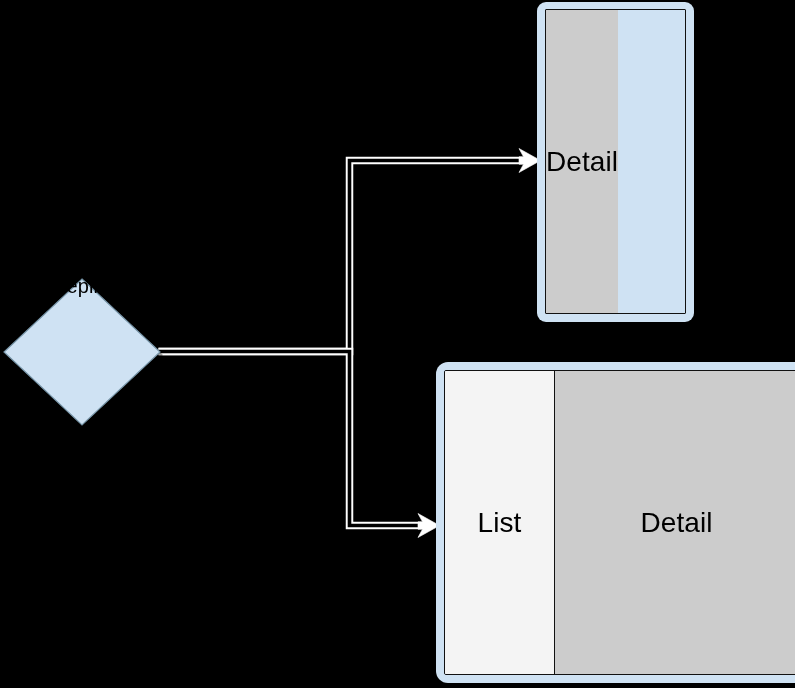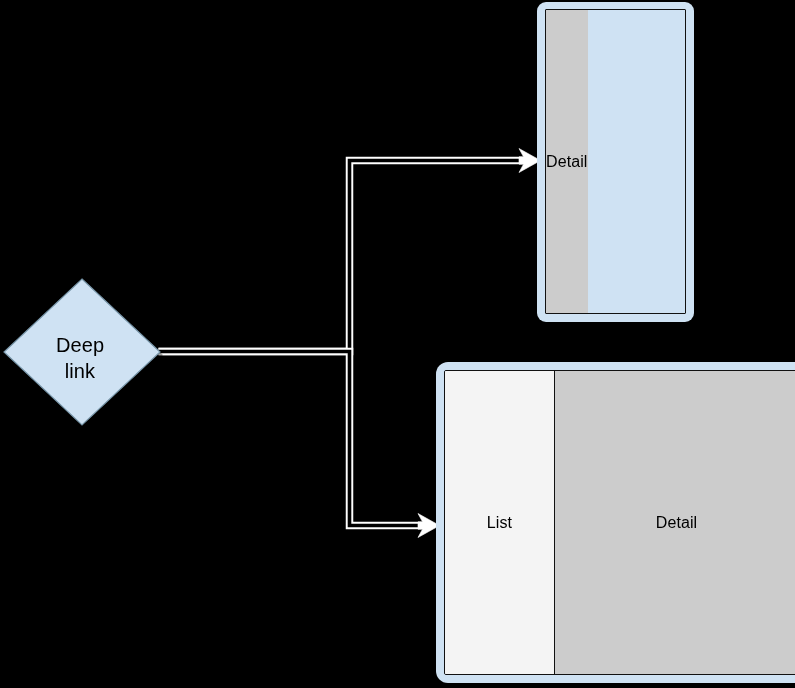--- a/index.html
+++ b/index.html
@@ -33,26 +33,26 @@
   .diamond-wrap {
     position: absolute;
     left: 1px;
     top: 274px;
     width: 158px;
     height: 154px;
   }
   .diamond-label {
     position: absolute;
     left: 1px;
-    top: 282px;
+    top: 274px;
     width: 158px;
     height: 154px;
     display: flex;
-    flex-direction: column;
-    align-items: center;
+    flex-direction: row;
+    align-items: flex-start;
     justify-content: center;
     color: #000000;
     font-size: 20px;
     line-height: 1.28;
     text-align: center;
     letter-spacing: 0.1px;
   }
 
   
   .device {
@@ -67,21 +67,21 @@
     border: 1.4px solid #111111;
     display: flex;
     overflow: hidden;
   }
   .pane {
     display: flex;
     align-items: center;
     justify-content: center;
     box-sizing: border-box;
     color: #000000;
-    font-size: 16px;
+    font-size: 28px;
     letter-spacing: 0.1px;
   }
   .pane-detail { background: #CCCCCC; }
   .pane-list   { background: #F4F4F4; }
   .pane-divider { border-right: 1.4px solid #111111; }
 
   
   #phone {
     left: 537px;
     top: 2px;

